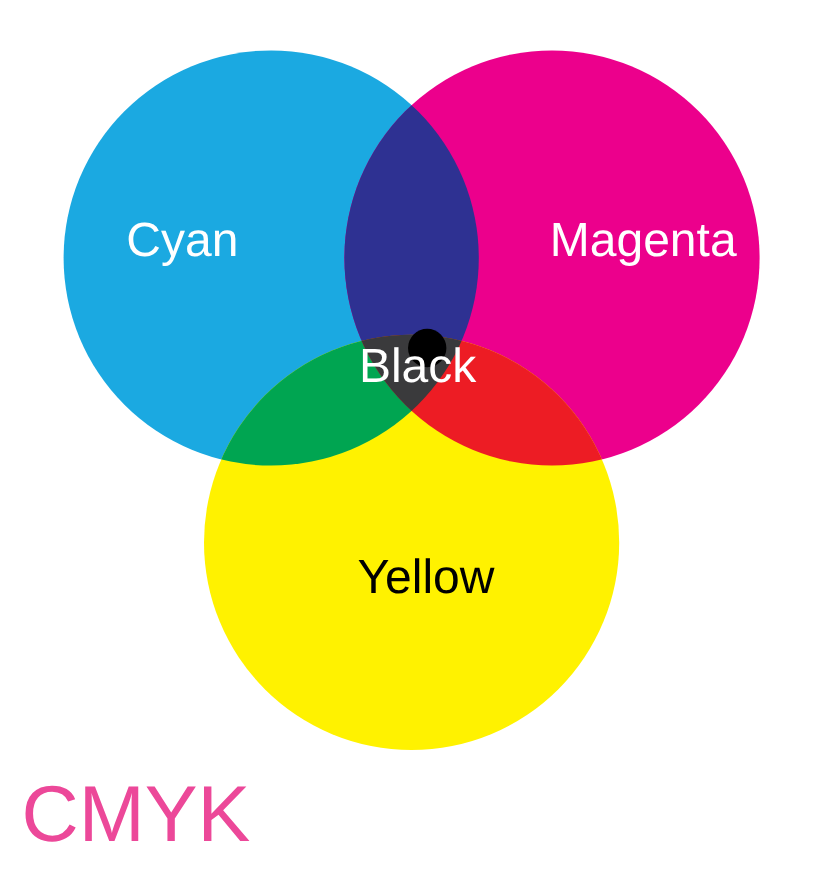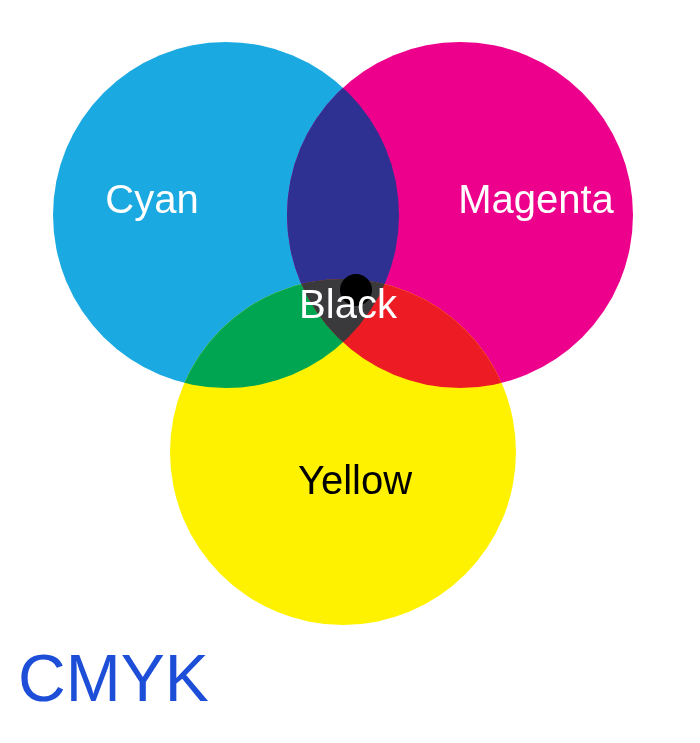--- a/index.html
+++ b/index.html
@@ -31,21 +31,21 @@
     font-family: "Liberation Sans", sans-serif;
     font-weight: 400;
   }
   #cmyk-title {
     position: absolute;
     left: 18px;
     top: 645px;
     font-family: "Liberation Sans", sans-serif;
     font-size: 66px;
     font-weight: 400;
-    color: #1d4ed8;
+    color: #ec4899;
     letter-spacing: 0px;
     line-height: 1;
     white-space: nowrap;
   }
 </style>
 </head>
 <body>
 
 <div id="stage" style="background: rgb(255, 255, 255);">
 

